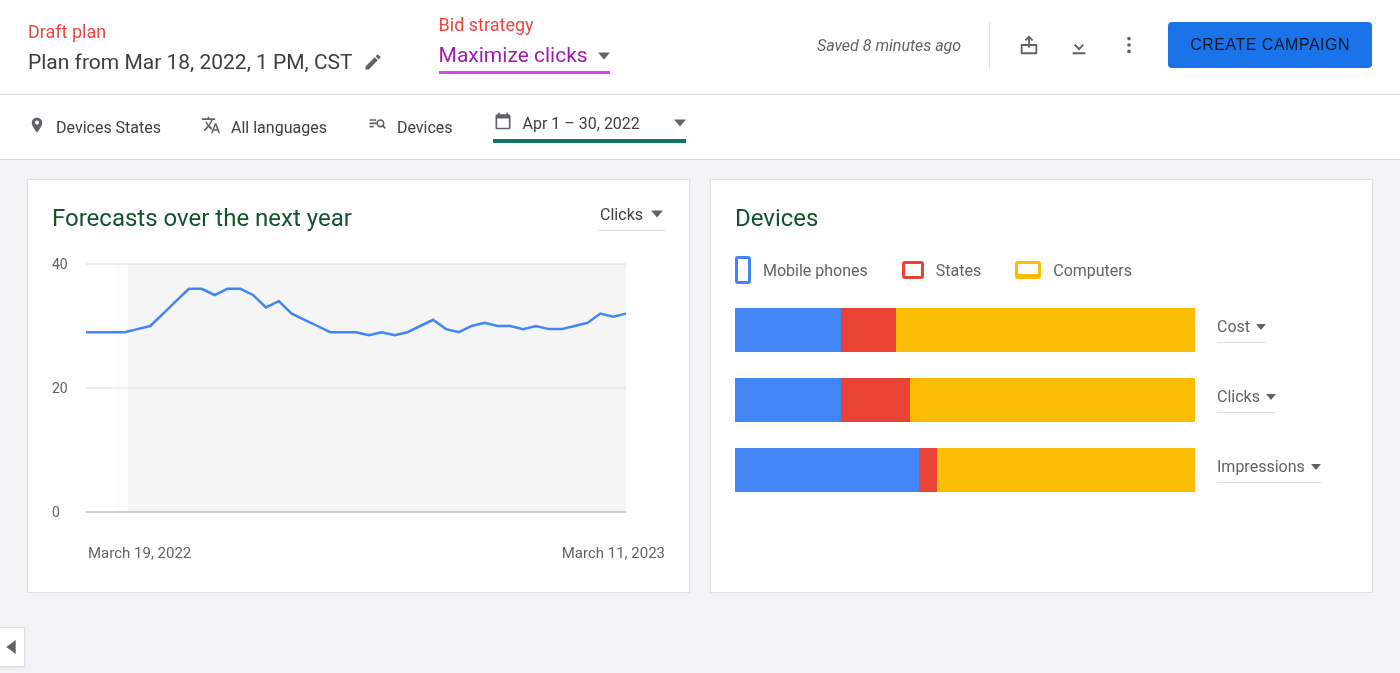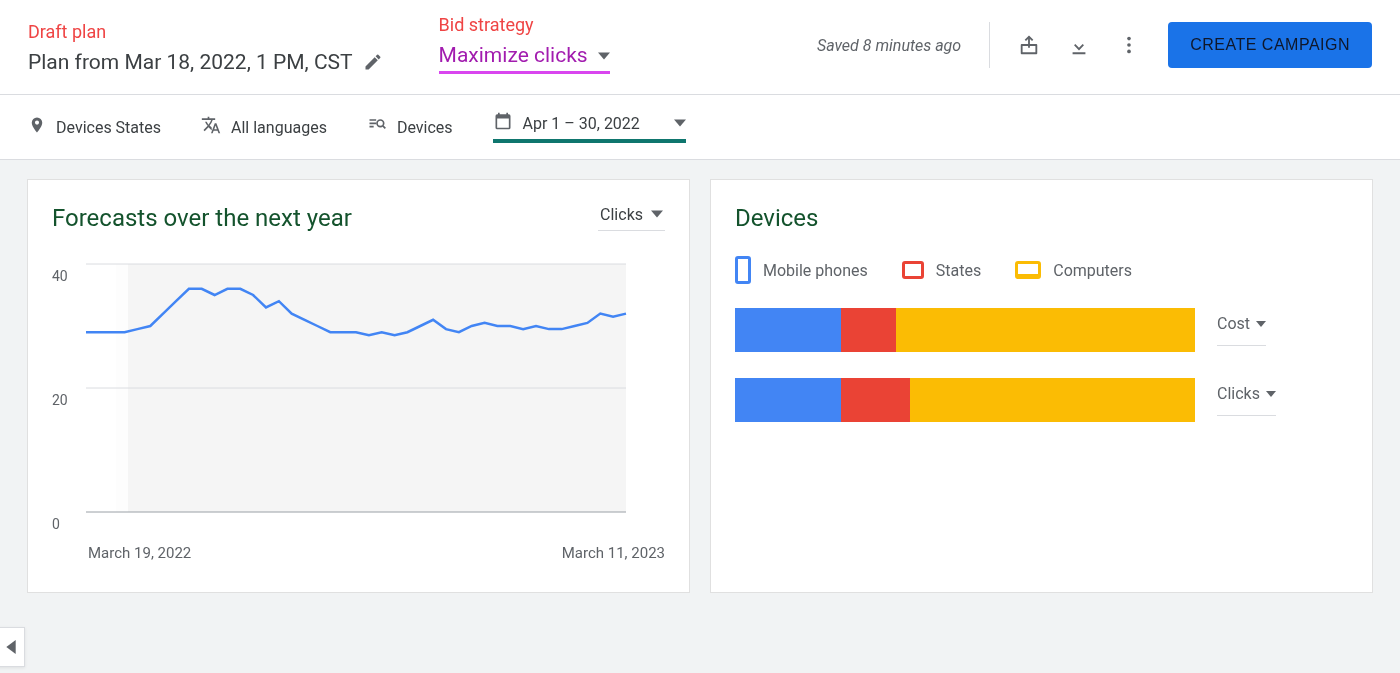--- a/index.html
+++ b/index.html
@@ -46,37 +46,37 @@
   
   .content { display: flex; gap: 22px; padding: 20px 28px; }
   .card { background: #fff; border-radius: 0; box-shadow: 0 0 0 1px #e0e0e0; padding: 24px 24px 30px 24px; flex: 1; position: relative; }
   .card-head { display: flex; align-items: center; justify-content: space-between; margin-bottom: 20px; }
   .card-title { font-size: 24px; color: #14532d; font-weight: 400; }
   .metric-select { display: flex; align-items: center; gap: 8px; font-size: 16px; color: #3c4043; border-bottom: 1px solid #dadce0; padding: 0 2px 6px 2px; cursor: pointer; }
 
   
   .chart-wrap { position: relative; height: 310px; margin-top: 10px; }
   .chart-wrap svg { position: absolute; left: 0; top: 0; }
-  .y-label { position: absolute; left: 0; font-size: 14px; color: #5f6368; transform: translateY(-50%); margin-top: 12px; }
+  .y-label { position: absolute; left: 0; font-size: 14px; color: #5f6368; transform: translateY(-50%); }
   .x-label { position: absolute; bottom: 0; font-size: 15px; color: #5f6368; }
 
   
   .legend { display: flex; gap: 34px; margin: 24px 0 24px 0; align-items: center; }
   .legend-item { display: flex; align-items: center; gap: 12px; font-size: 16px; color: #5f6368; }
   .swatch { width: 18px; height: 26px; border-width: 3px; border-style: solid; border-radius: 3px; background: #fff; }
   .swatch.blue { border-color: #4285f4; height: 28px; width: 16px; }
   .swatch.red  { border-color: #ea4335; width: 22px; height: 18px; }
   .swatch.yellow { border-color: #fbbc04; width: 26px; height: 18px; border-bottom-width: 5px; }
 
   .bar-row { display: flex; align-items: center; gap: 22px; margin-bottom: 26px; }
   .bar { display: flex; height: 44px; width: 460px; }
   .seg.blue { background: #4285f4; }
   .seg.red  { background: #ea4335; }
   .seg.yellow { background: #fbbc04; }
-  .bar-label { display: flex; align-items: center; gap: 6px; font-size: 16px; color: #5f6368; border-bottom: 1px solid #dadce0; padding-bottom: 12px; cursor: pointer; }
+  .bar-label { display: flex; align-items: center; gap: 6px; font-size: 16px; color: #5f6368; border-bottom: 1px solid #dadce0; padding-bottom: 6px; cursor: pointer; }
 
   
   .collapse-tab {
     position: absolute; left: -3px; bottom: 6px; width: 28px; height: 40px;
     background: #fff; border: 1px solid #dadce0; border-left: none;
     display: flex; align-items: center; justify-content: center; color: #5f6368;
     box-shadow: 0 1px 3px rgba(0,0,0,0.08);
     cursor: pointer;
   }
 </style>
@@ -253,20 +253,33 @@
         <div class="seg yellow" style="flex:0 0 62%"></div>
       </div>
       <div class="bar-label">
         <span>Clicks</span>
         <span class="chev"><svg width="10" height="10" viewBox="0 0 10 6" fill="#5f6368">
                 <path d="M0 0l5 6 5-6z"></path>
               </svg></span>
       </div>
     </div>
 
+    <div class="bar-row">
+      <div class="bar">
+        <div class="seg blue" style="flex:0 0 40%"></div>
+        <div class="seg red" style="flex:0 0 4%"></div>
+        <div class="seg yellow" style="flex:0 0 56%"></div>
+      </div>
+      <div class="bar-label">
+        <span>Impressions</span>
+        <span class="chev"><svg width="10" height="10" viewBox="0 0 10 6" fill="#5f6368">
+                <path d="M0 0l5 6 5-6z"></path>
+              </svg></span>
+      </div>
+    </div>
   </div>
 </div>
 
 <div class="collapse-tab">
   <svg width="12" height="14" viewBox="0 0 8 12" fill="#5f6368">
         <path d="M8 0L0 6l8 6z"></path>
       </svg>
 </div>
 
 </div>

